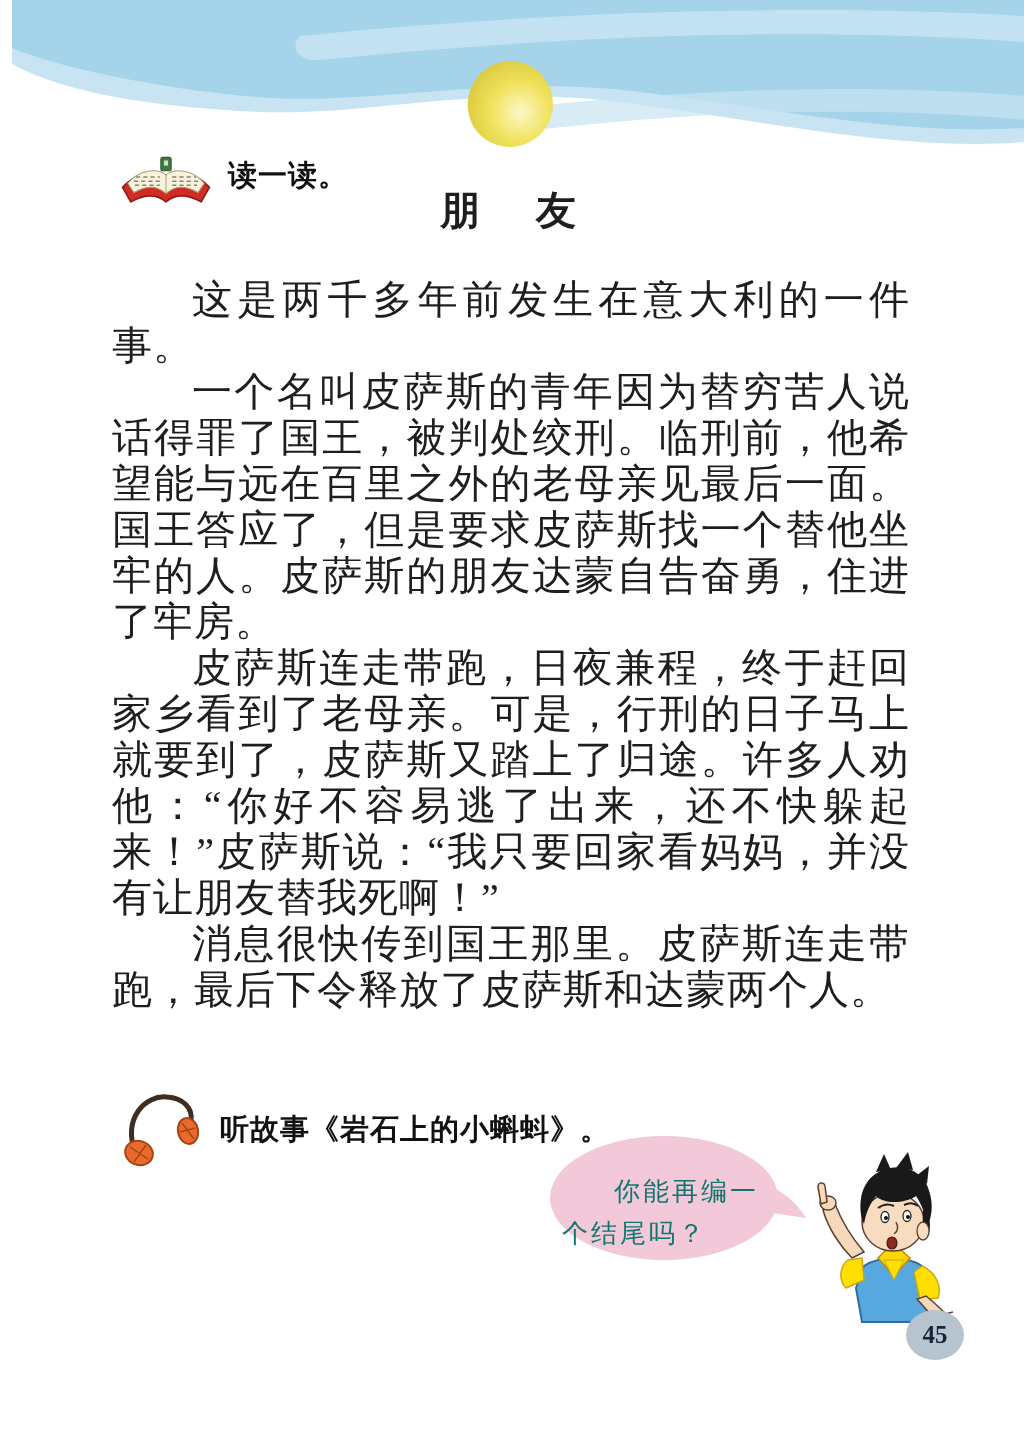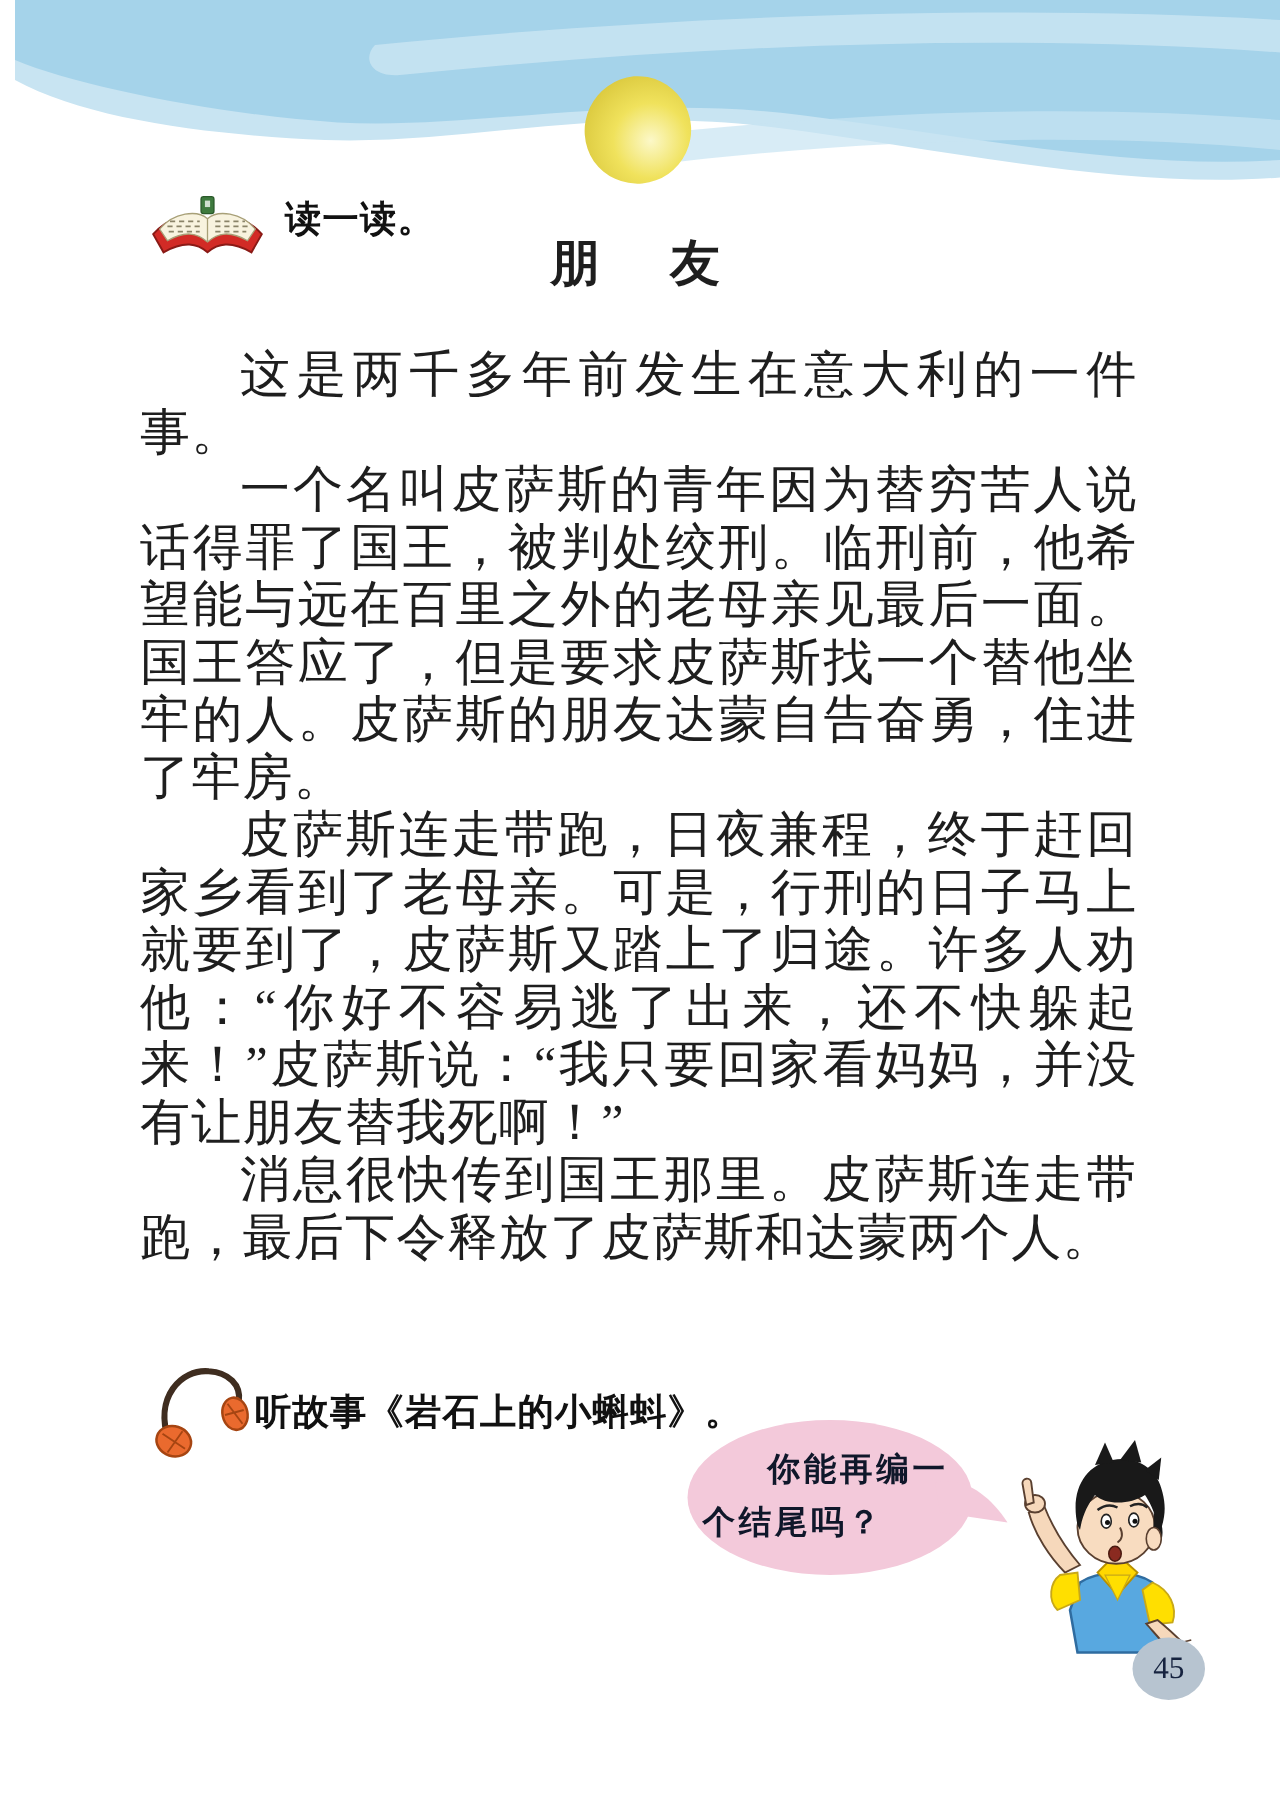--- a/index.html
+++ b/index.html
@@ -61,61 +61,64 @@
     line-height: 46px;
     text-indent: 2em;
     text-align: justify;
     letter-spacing: 1px;
   }
   .listen-row {
     position: absolute;
     left: 122px; top: 1090px;
     display: flex;
     align-items: center;
+    gap: 16px;
   }
   .headphones-icon { width: 82px; height: 80px; }
   .bubble {
     position: absolute;
     left: 550px; top: 1136px;
     width: 228px; height: 124px;
     background: #F3C9DA;
     border-radius: 50%;
   }
   .bubble-tail {
     position: absolute;
     left: 196px; top: 42px;
     width: 64px; height: 48px;
     overflow: visible;
   }
   .bubble-line {
     position: absolute;
     font-size: 26px;
-    font-weight: bold;
-    color: #0f172a;
+    font-weight: normal;
+    color: #0f766e;
     letter-spacing: 3px;
     white-space: nowrap;
+    margin-top: 16px;
   }
   .bubble-line-1 { left: 64px; top: 22px; }
   .bubble-line-2 { left: 12px; top: 64px; }
   .boy {
     position: absolute;
     left: 790px; top: 1146px;
     width: 182px; height: 178px;
   }
   .page-badge {
     position: absolute;
     left: 906px; top: 1310px;
     width: 58px; height: 50px;
     background: #B7C4D0;
     border-radius: 50%;
     display: flex;
     align-items: center;
     justify-content: center;
     font-size: 25px;
     color: #16233f;
+    font-weight: bold;
   }
 </style>
 </head>
 <body>
 
 <div class="page">
 
   <svg class="waves" viewBox="0 0 1024 152" aria-hidden="true">
     <path fill="#C8E4F2" d="M12,0 L1024,0 L1024,142 C900,152 760,120 620,102 C480,84 370,116 260,112 C170,108 70,96 12,64 Z"></path>
     <path fill="#A5D3EA" d="M12,0 L1024,0 L1024,128 C900,136 770,108 640,92 C500,74 380,104 270,98 C180,92 64,70 12,48 Z"></path>

